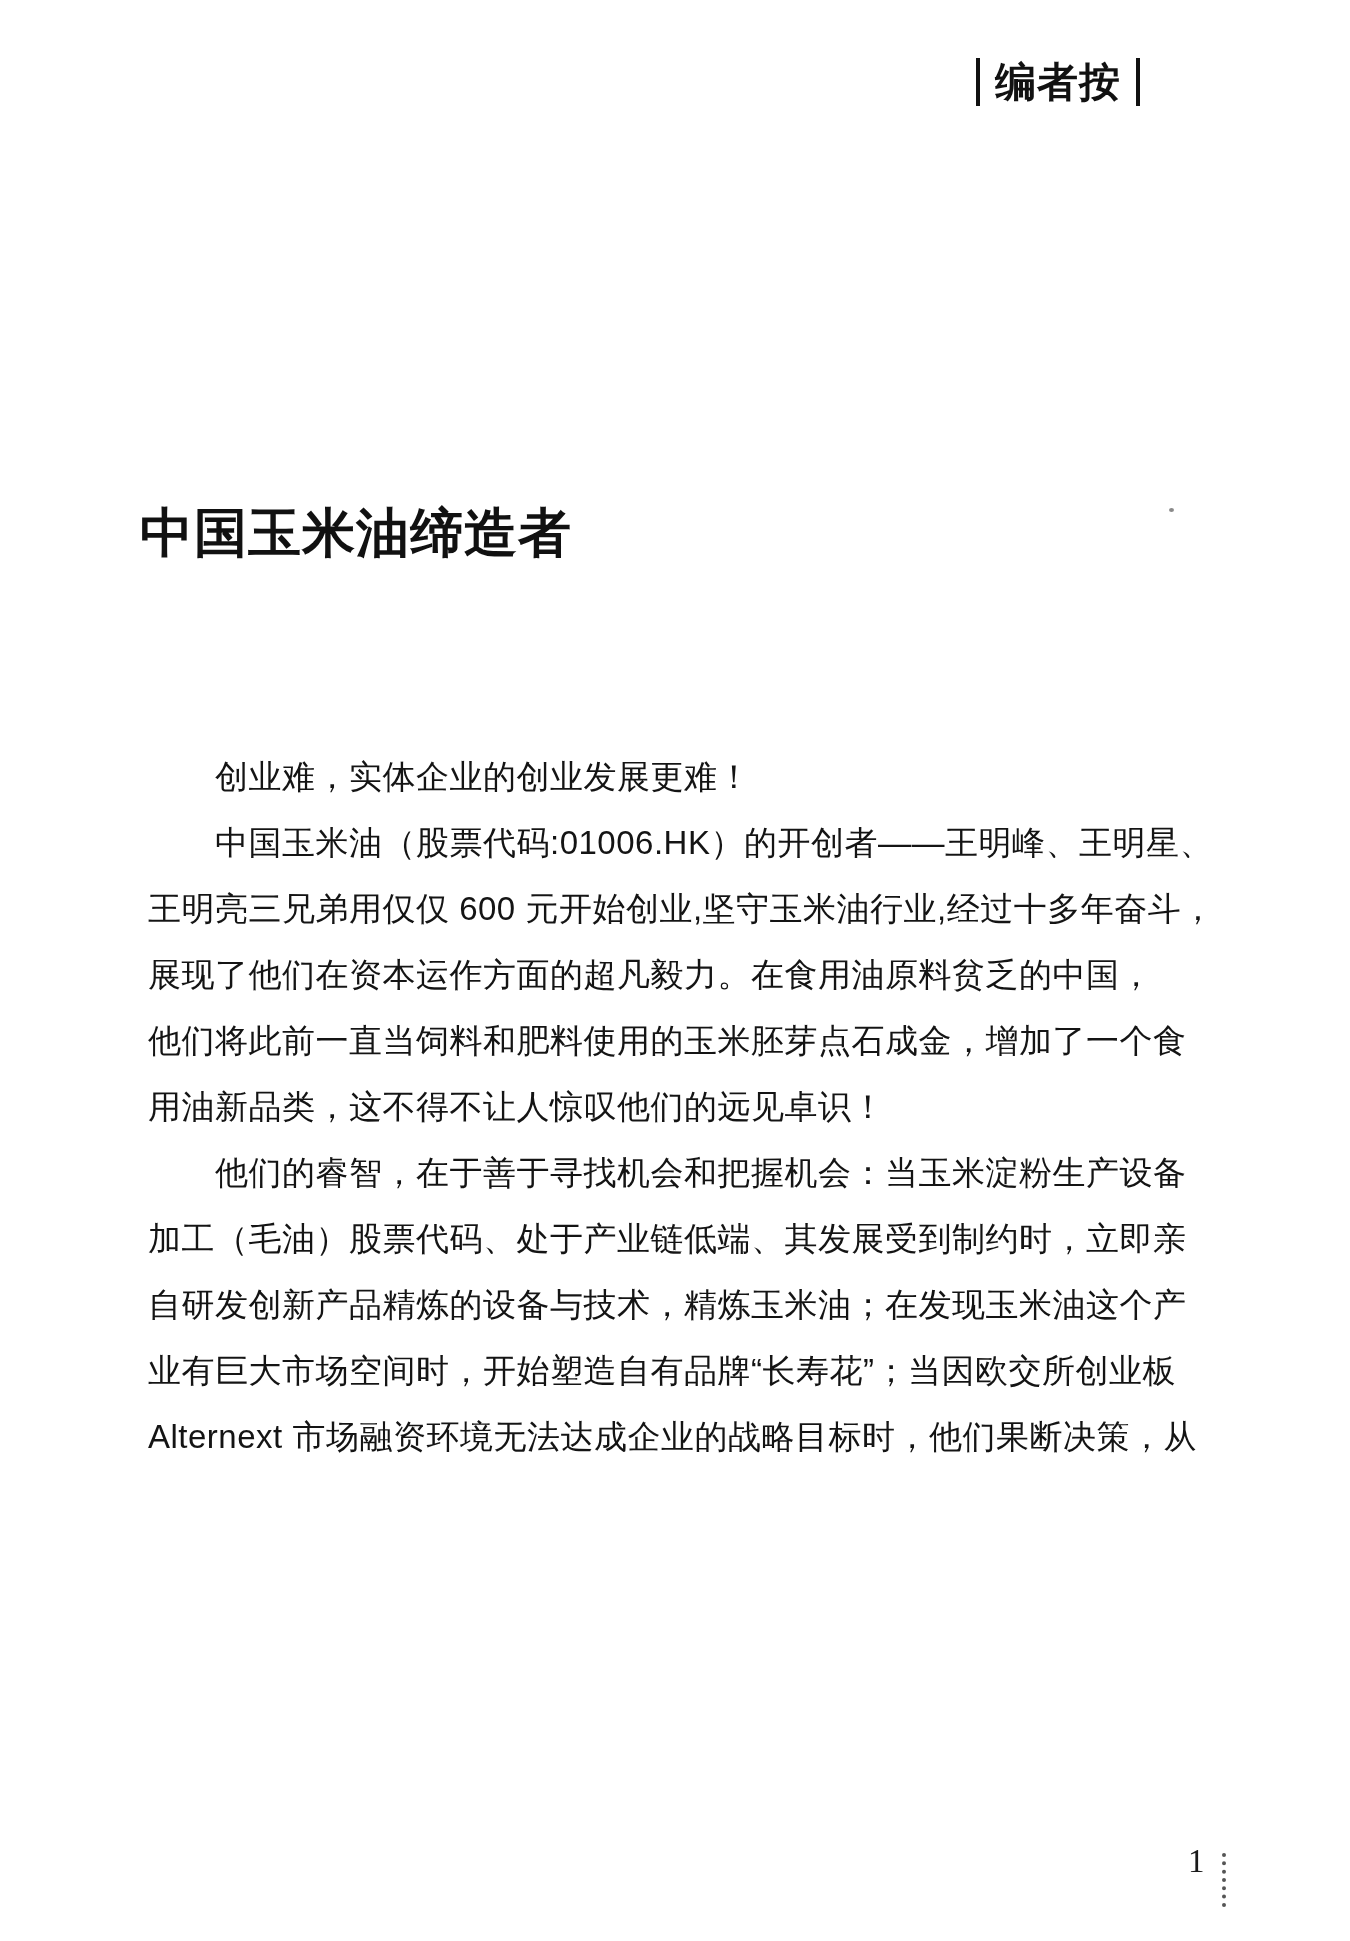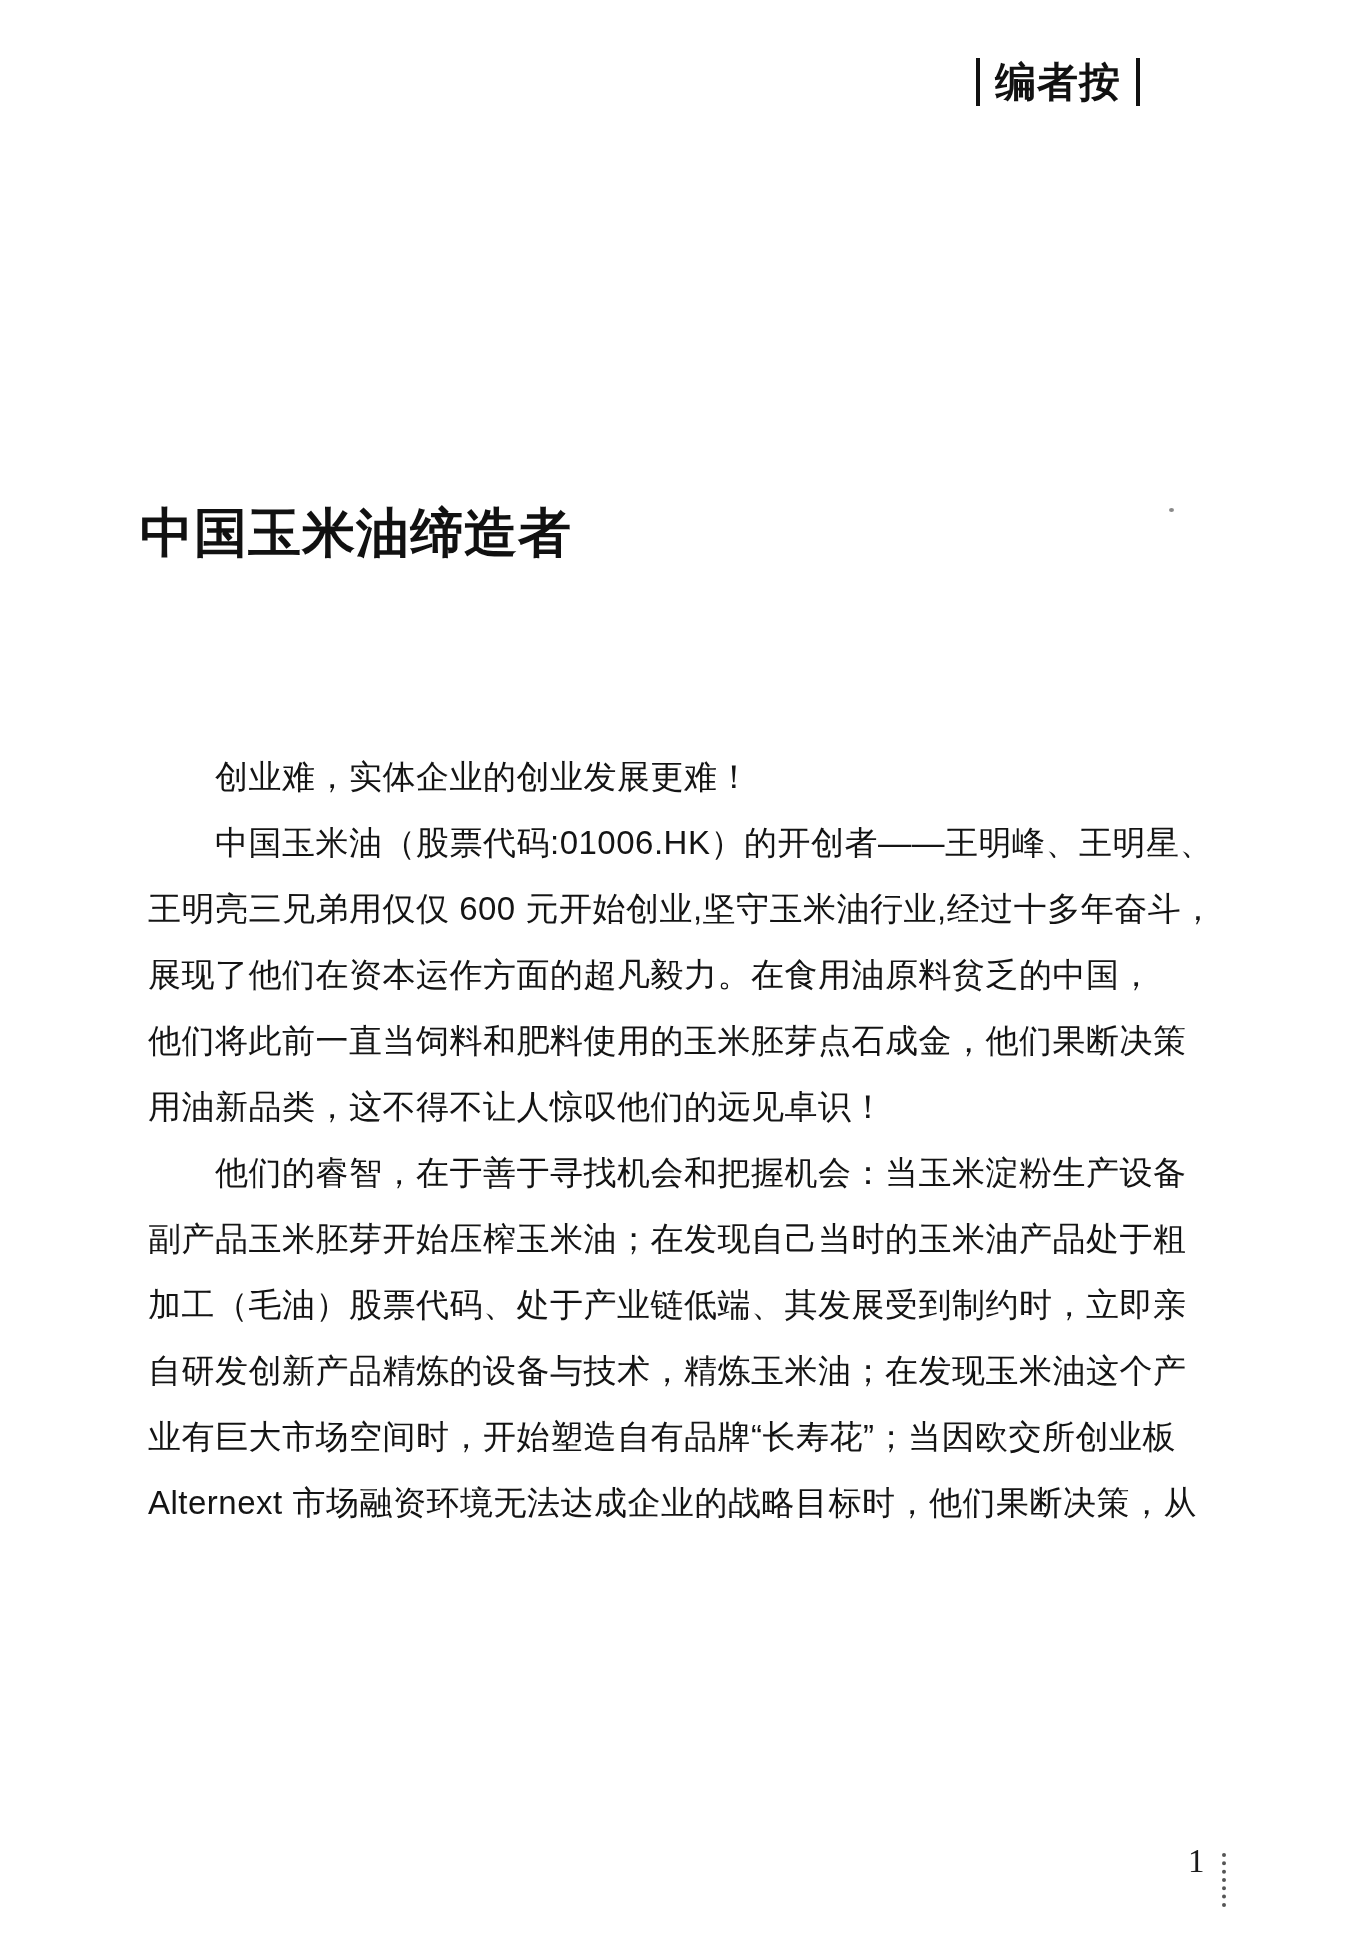--- a/index.html
+++ b/index.html
@@ -114,24 +114,23 @@
 
   <h1 class="chapter-title">中国玉米油缔造者</h1>
 
   <span class="artifact-dot"></span>
 
   <div class="body-block">
     <div class="text-line indent">创业难，实体企业的创业发展更难！</div>
     <div class="text-line indent">中国玉米油（股票代码:01006.HK）的开创者——王明峰、王明星、</div>
     <div class="text-line">王明亮三兄弟用仅仅 600 元开始创业,坚守玉米油行业,经过十多年奋斗，</div>
     <div class="text-line">展现了他们在资本运作方面的超凡毅力。在食用油原料贫乏的中国，</div>
-    <div class="text-line">他们将此前一直当饲料和肥料使用的玉米胚芽点石成金，他们果断决策</div>
+    <div class="text-line">他们将此前一直当饲料和肥料使用的玉米胚芽点石成金，增加了一个食</div>
     <div class="text-line">用油新品类，这不得不让人惊叹他们的远见卓识！</div>
     <div class="text-line indent">他们的睿智，在于善于寻找机会和把握机会：当玉米淀粉生产设备</div>
-    <div class="text-line">副产品玉米胚芽开始压榨玉米油；在发现自己当时的玉米油产品处于粗</div>
     <div class="text-line">加工（毛油）股票代码、处于产业链低端、其发展受到制约时，立即亲</div>
     <div class="text-line">自研发创新产品精炼的设备与技术，精炼玉米油；在发现玉米油这个产</div>
     <div class="text-line">业有巨大市场空间时，开始塑造自有品牌“长寿花”；当因欧交所创业板</div>
     <div class="text-line">Alternext 市场融资环境无法达成企业的战略目标时，他们果断决策，从</div>
   </div>
 
   <div class="page-number">1</div>
   <div class="footer-dotted-rule"></div>
 
 </div>

